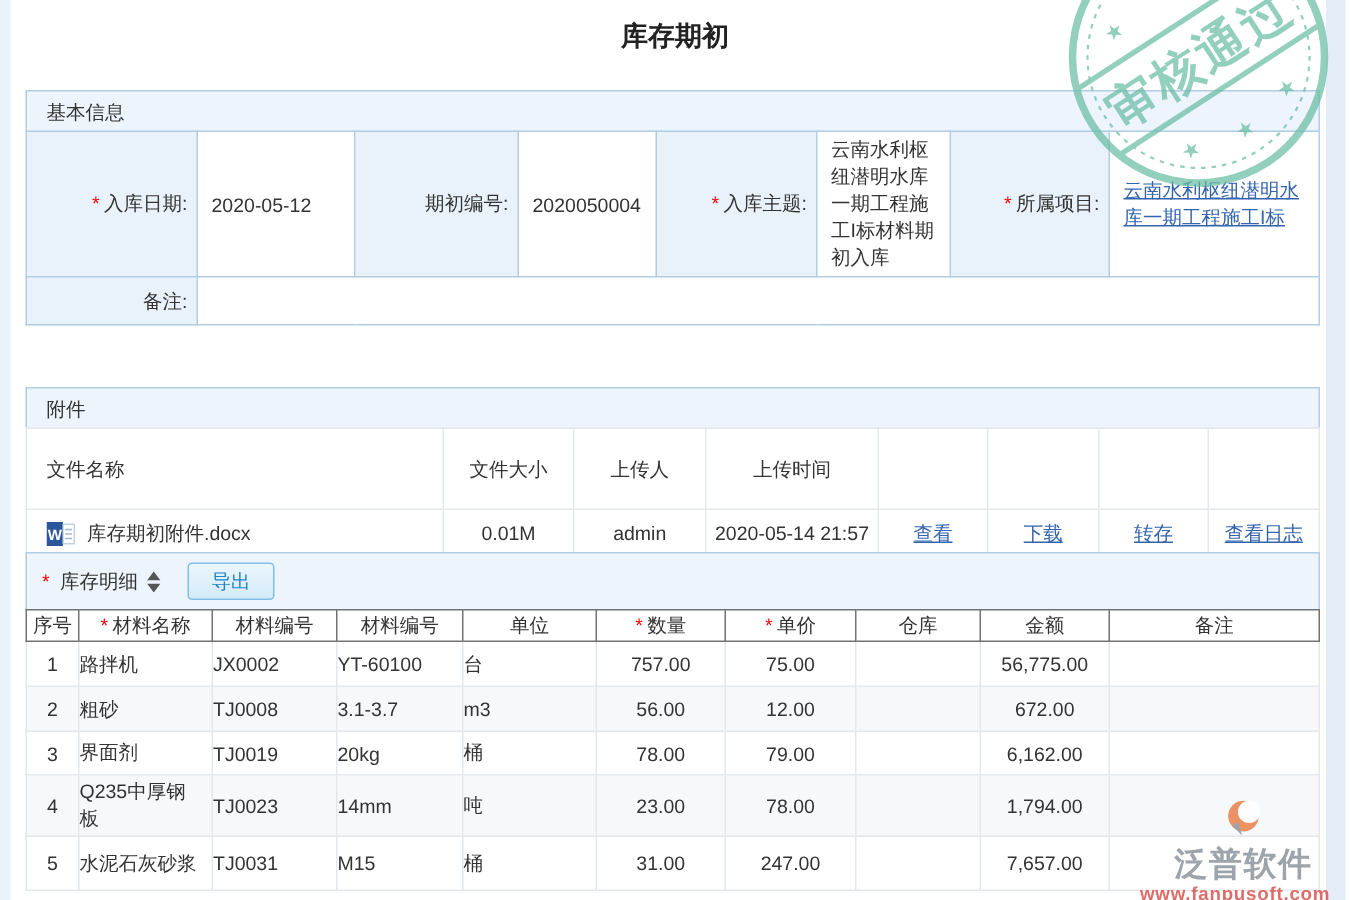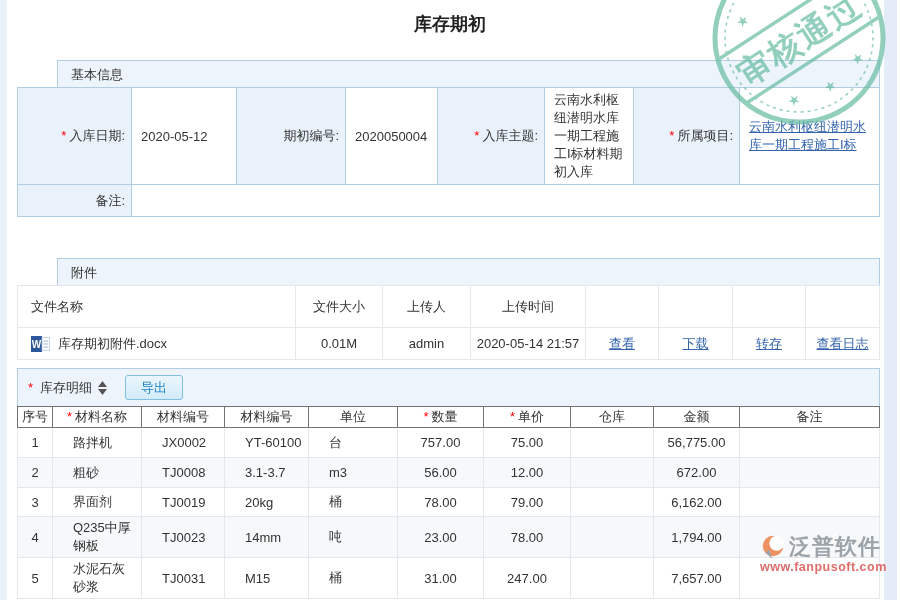--- a/index.html
+++ b/index.html
@@ -27,66 +27,66 @@
     font-size:18px;font-weight:bold;color:#222;
   }
 
   .section{position:absolute;left:17px;width:863px;}
   #basic-section{top:60px;}
   #attach-section{top:258px;}
   #detail-section{top:368px;}
 
   .sec-header{
     height:28px;line-height:27px;background:var(--section-bg);
-    border:1px solid var(--border-blue);padding-left:13px;color:#333;margin-left:40px;
+    border:1px solid var(--border-blue);padding-left:13px;color:#333;
   }
 
   table{width:100%;border-collapse:collapse;table-layout:fixed;margin-top:-1px;background:#fff;}
 
   
   .basic-table td{border:1px solid var(--border-blue);padding:3px 6px;vertical-align:middle;}
   .basic-table td.lbl{background:var(--label-bg);text-align:right;white-space:nowrap;}
   .basic-table td.val{background:#fff;text-align:left;padding-left:9px;}
   .req{color:var(--required);margin-right:3px;}
   a.cell-link{color:var(--link);text-decoration:underline;}
 
   
   .attach-table{border:1px solid var(--border-blue);}
   .attach-table th,.attach-table td{border:1px solid var(--grid-line);font-weight:normal;text-align:center;padding:2px 4px;}
-  .attach-table th{height:42px;color:#333;}
+  .attach-table th{height:54px;color:#333;}
   .attach-table td{height:32px;}
   .attach-table .name{text-align:left;padding-left:13px;}
   .file-cell{display:flex;align-items:center;gap:7px;}
   .attach-table a{color:var(--link);text-decoration:underline;}
 
   
   .detail-bar{
     height:39px;background:var(--section-bg);border:1px solid var(--border-blue);
     display:flex;align-items:center;padding:0 10px;gap:4px;
   }
   .sort-icon{margin:0 2px;display:inline-flex;flex-direction:column;gap:2px;cursor:pointer;}
   .export-btn{
     margin-left:12px;height:25px;padding:0 15px;font-size:13px;color:#1f83c4;
     background:linear-gradient(#eaf6fd,#d3ebf9);border:1px solid #7fc0e4;border-radius:3px;cursor:pointer;
     font-family:inherit;
   }
   .detail-table{border:1px solid var(--border-blue);}
   .detail-table th{height:21px;font-weight:normal;border:1px solid #737373;background:#fff;text-align:center;}
   .detail-table td{border:1px solid var(--grid-line);padding:2px 6px;}
   .detail-table tr.even td{background:#f6f8fa;}
-  .detail-table td.al{text-align:left;padding-left:20px;}
+  .detail-table td.al{text-align:left;padding-left:0;}
   .detail-table td.ac{text-align:center;}
 
   
   .stamp{position:absolute;left:709px;top:-52px;width:180px;height:180px;pointer-events:none;opacity:.72;}
   .stamp text{font-family:inherit;}
 
   
   .watermark{position:absolute;left:760px;top:532px;width:138px;opacity:.85;pointer-events:none;}
-  .wm-row{display:flex;align-items:center;gap:3px;}
+  .wm-row{display:flex;align-items:center;gap:3px;flex-direction:column;}
   .wm-brand{font-size:22px;font-weight:bold;color:#8d959c;letter-spacing:1px;white-space:nowrap;}
   .wm-url{font-size:12.5px;font-weight:bold;color:#d9534f;letter-spacing:.5px;white-space:nowrap;margin-top:-2px;text-align:left;}
 </style>
 </head>
 <body>
 
 <div class="edge-strip left"></div>
 <div class="edge-strip right"></div>
 
 <div class="page-title">库存期初</div>

